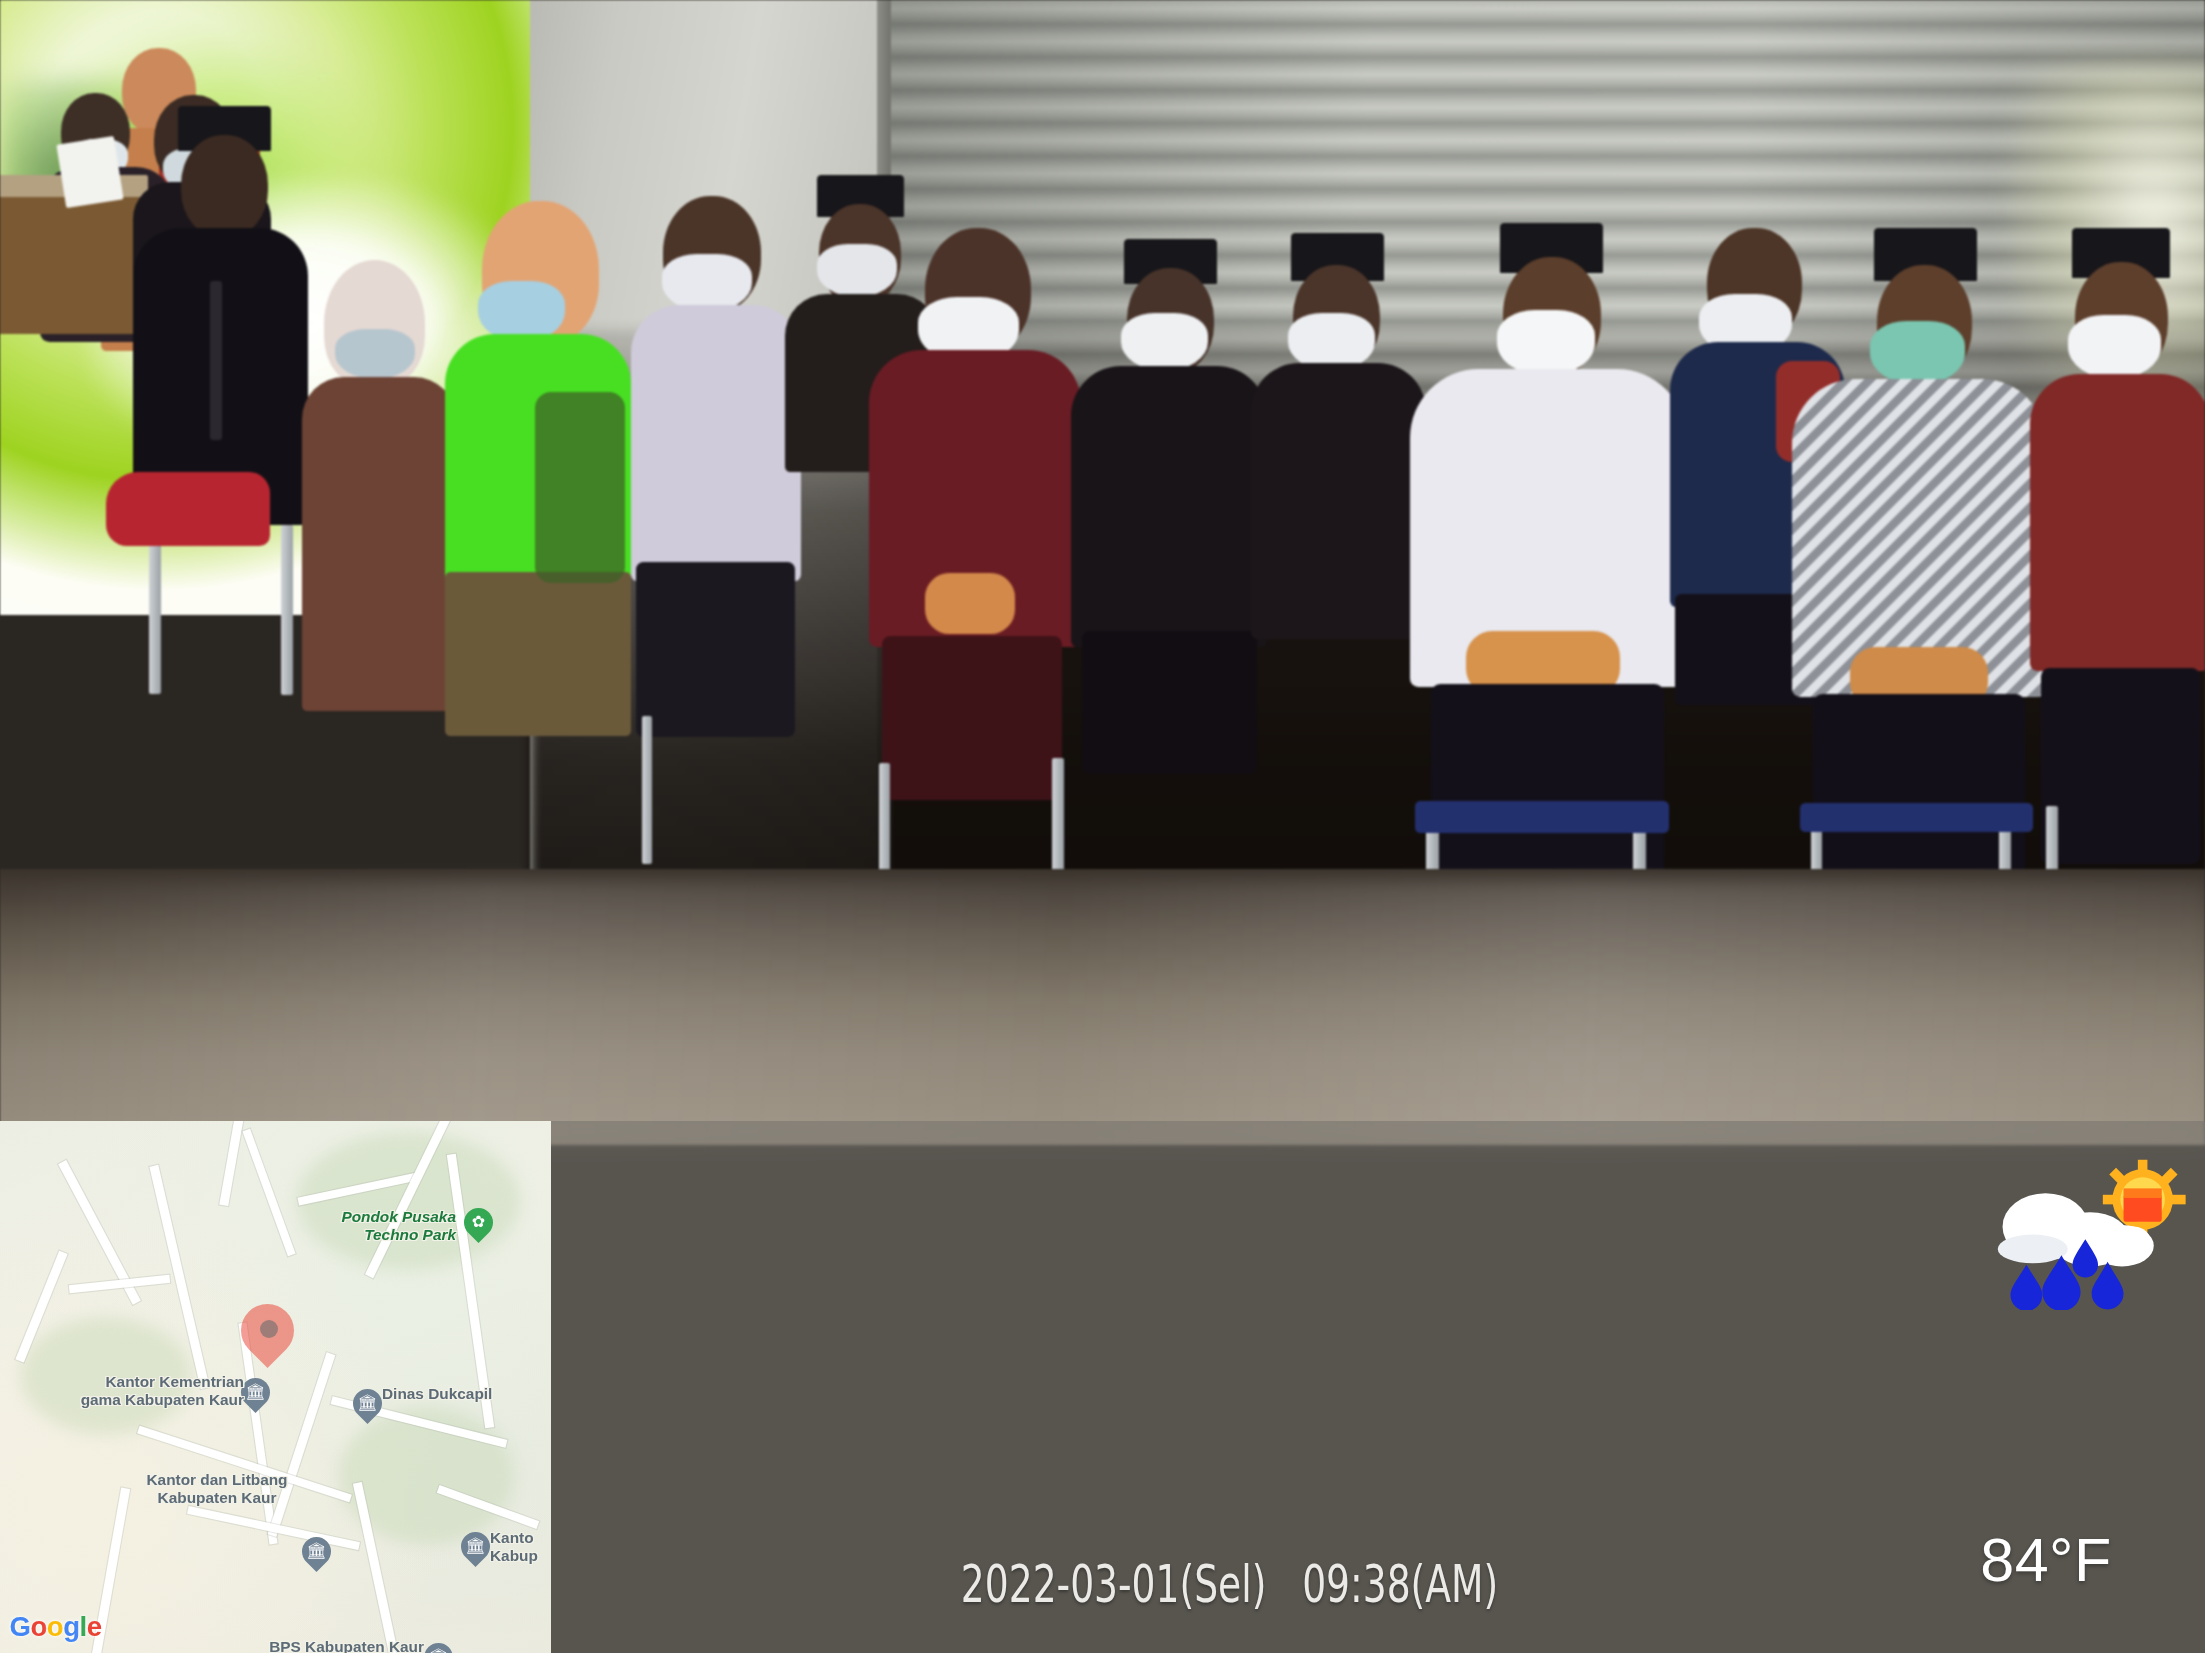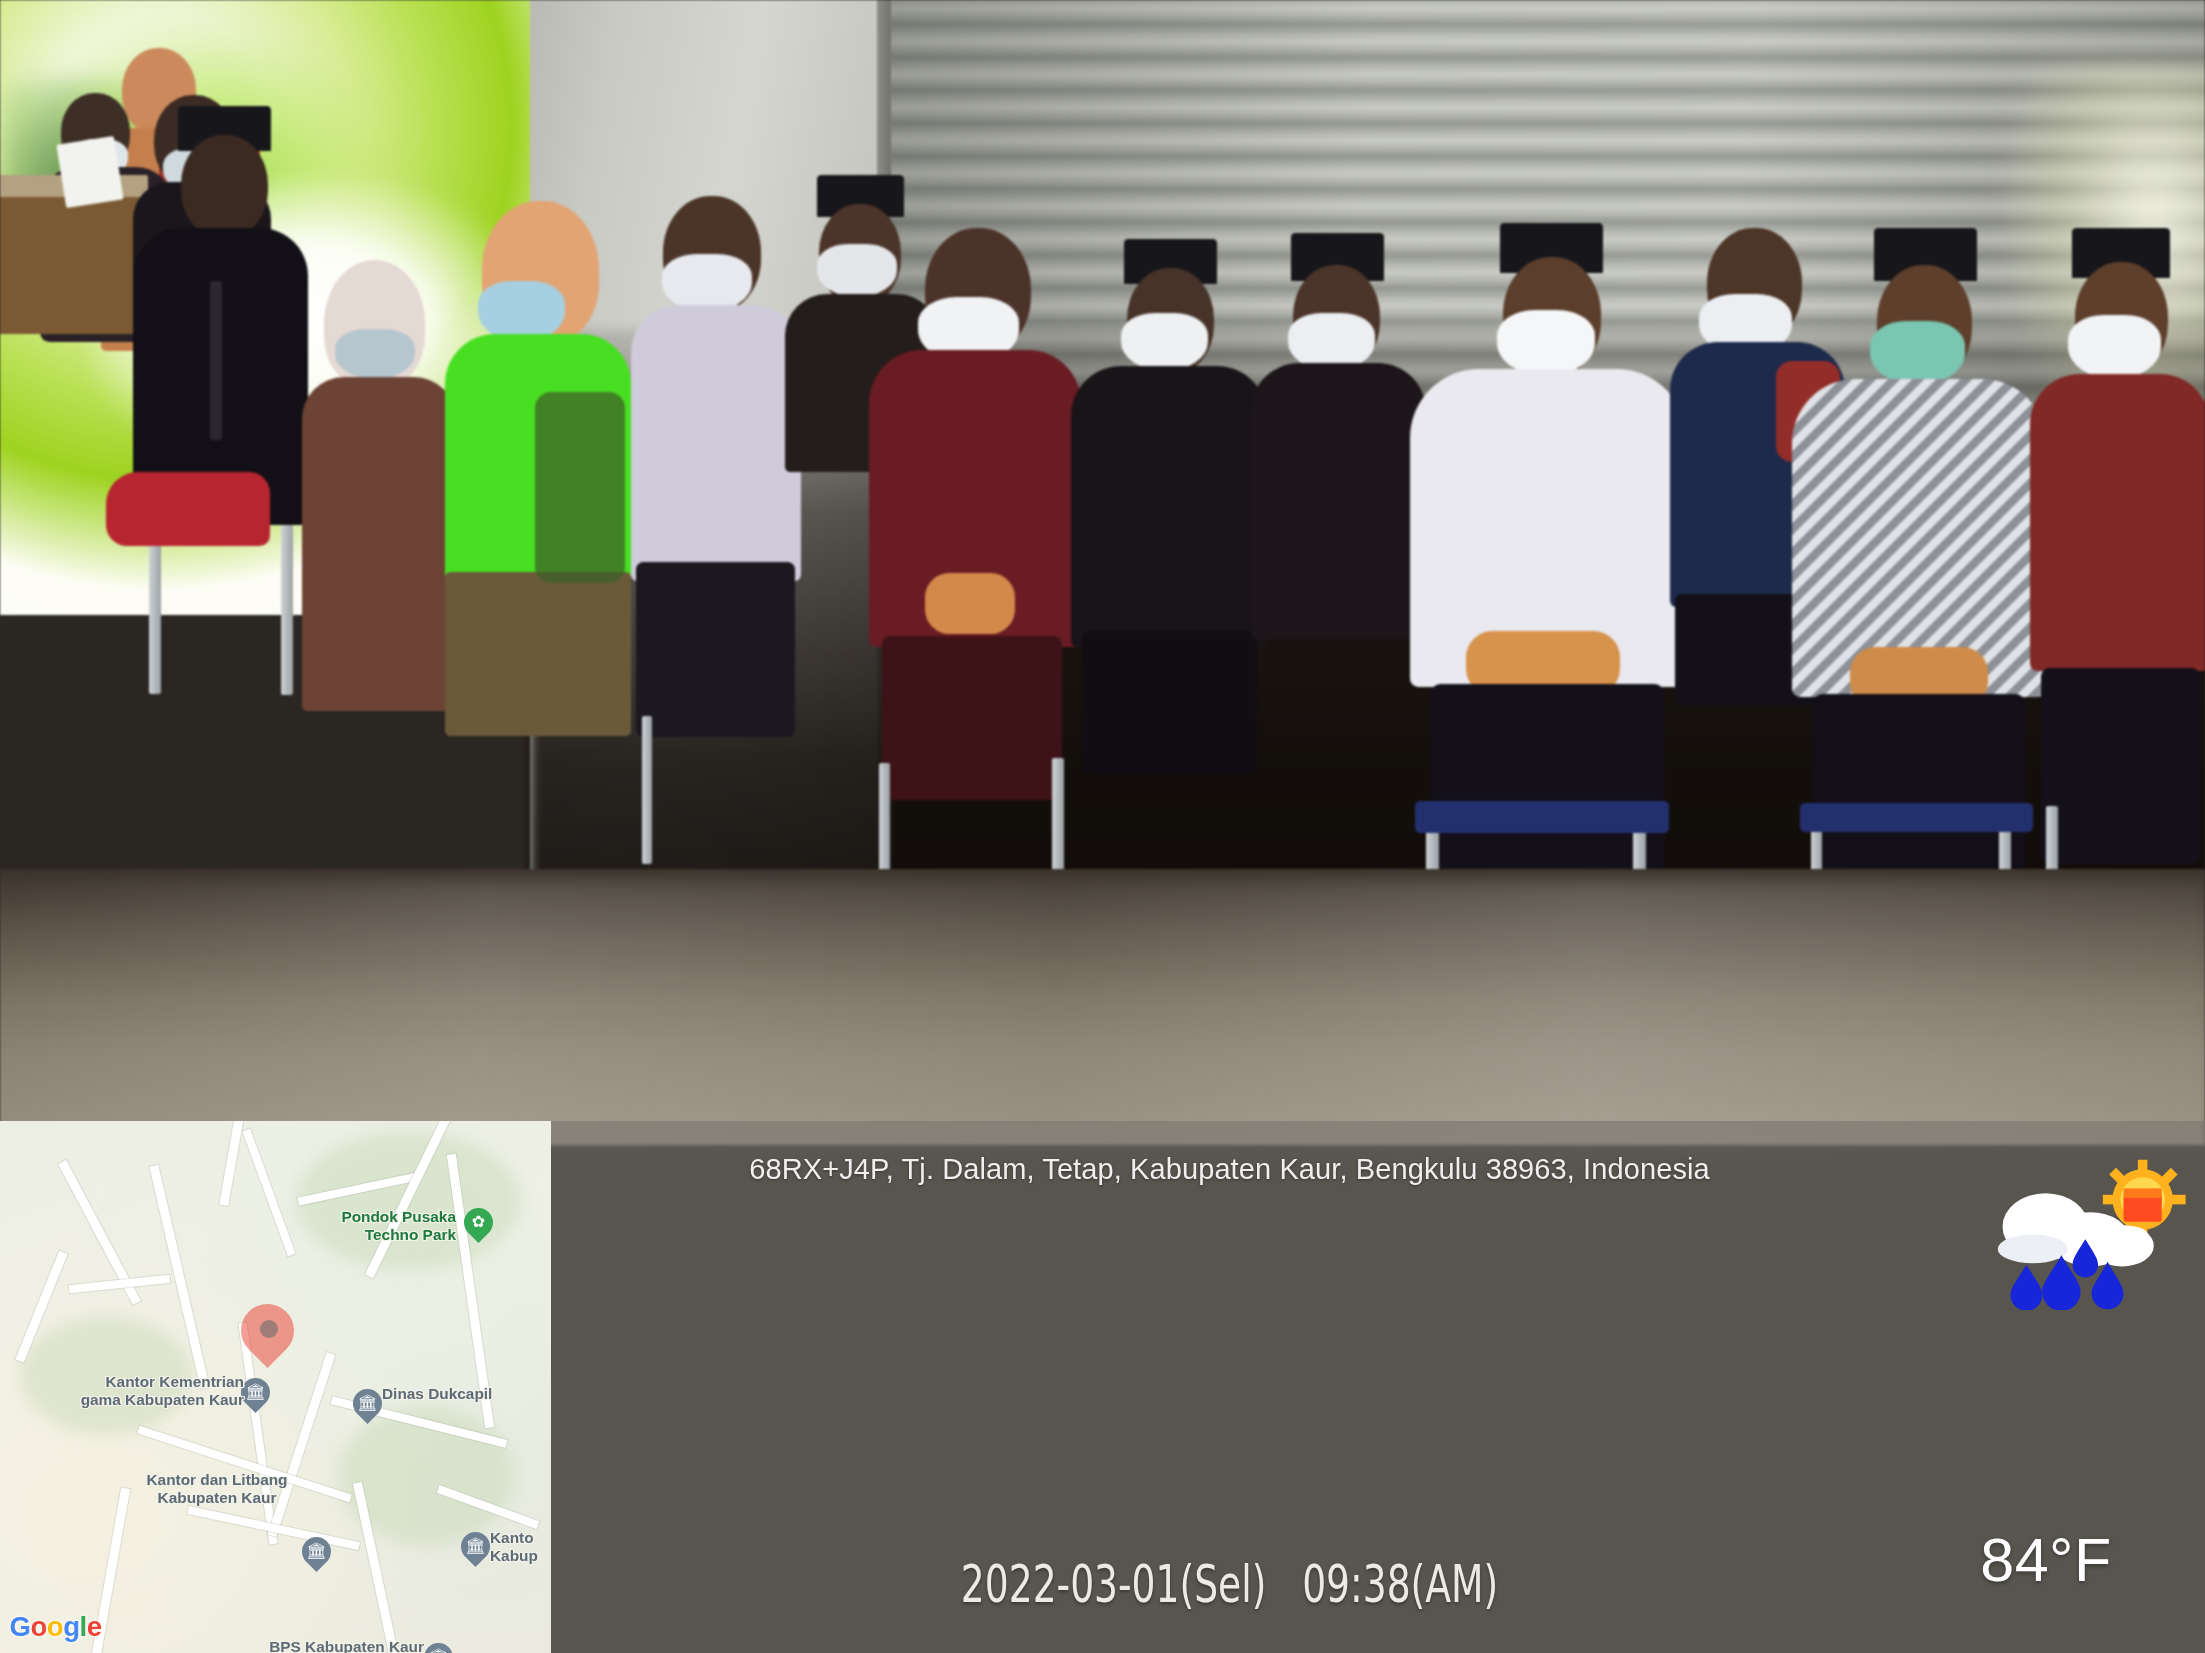--- a/index.html
+++ b/index.html
@@ -221,21 +221,21 @@
     color: #5c6b76;
     font-size: 15.4px;
     line-height: 18px;
     font-weight: bold;
     text-align: center;
     text-shadow:
       -1.1px 0 #f3f2e8, 1.1px 0 #f3f2e8, 0 -1.1px #f3f2e8, 0 1.1px #f3f2e8,
       -1.1px -1.1px #f3f2e8, 1.1px 1.1px #f3f2e8, -1.1px 1.1px #f3f2e8, 1.1px -1.1px #f3f2e8;
     white-space: pre-line;
   }
-  .map-label.green { color: #1b7a3c; }
+  .map-label.green { color: #1b7a3c; font-style: italic; }
 
   .current-pin {
     position: absolute;
     left: 241px; top: 1304px;
     width: 58px; height: 69px;
   }
   .current-pin .halo {
     position: absolute;
     left: 0; top: 0;
     width: 53px; height: 53px;
@@ -556,21 +556,20 @@
     <div class="map-label" style="left:148px; top:517px; width:276px; text-align:right;">BPS Kabupaten Kaur</div>
   </div>
 
   <div class="current-pin">
     <div class="halo"></div>
     <div class="dot"></div>
   </div>
 
   <div class="google-logo"><span class="g-b">G</span><span class="g-r">o</span><span class="g-y">o</span><span class="g-b">g</span><span class="g-g">l</span><span class="g-r">e</span></div>
 
-  <div class="addr">68RX+J4P, Tj. Dalam, Tetap, Kabupaten Kaur, Bengkulu 38963, Indonesia</div>
 
 
   <div class="datetime">2022-03-01(Sel)   09:38(AM)</div>
 
   <div class="weather-icon">
     <svg viewBox="0 0 130 96" width="207" height="154" xmlns="http://www.w3.org/2000/svg">
 
       <g>
         <circle cx="99" cy="27" r="19" fill="#FFB21E"></circle>
         <g fill="#FFB21E">

